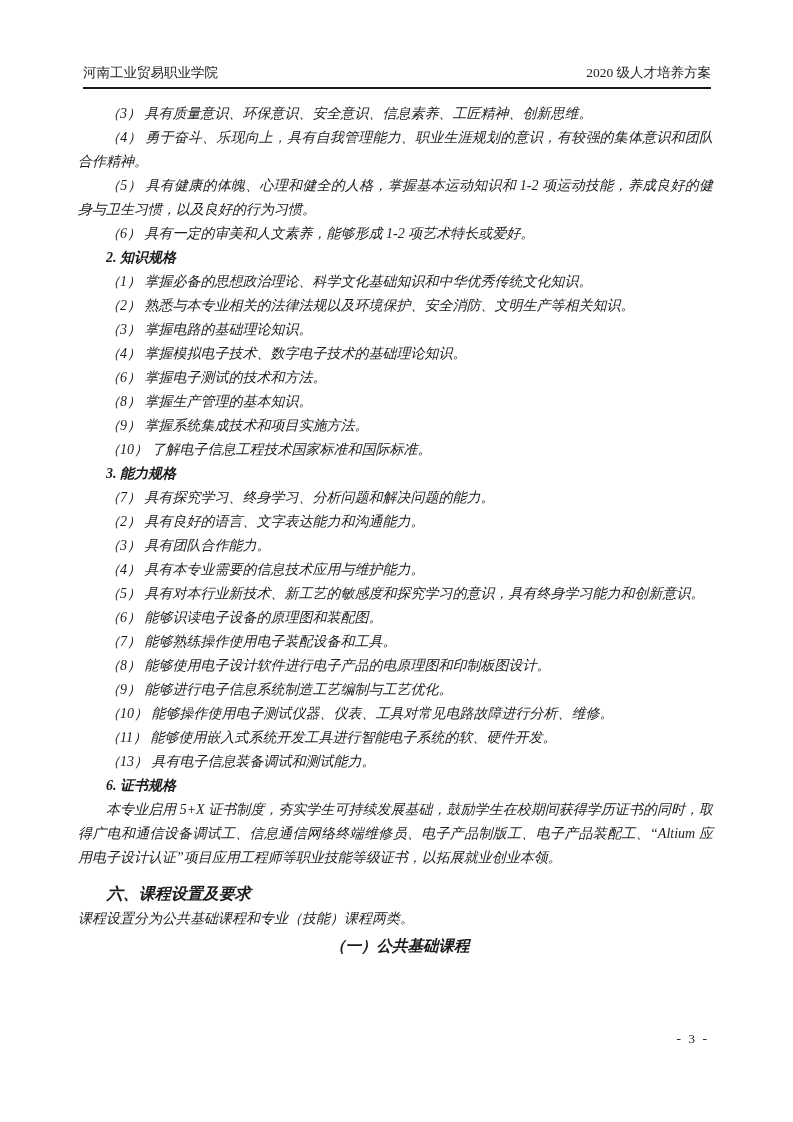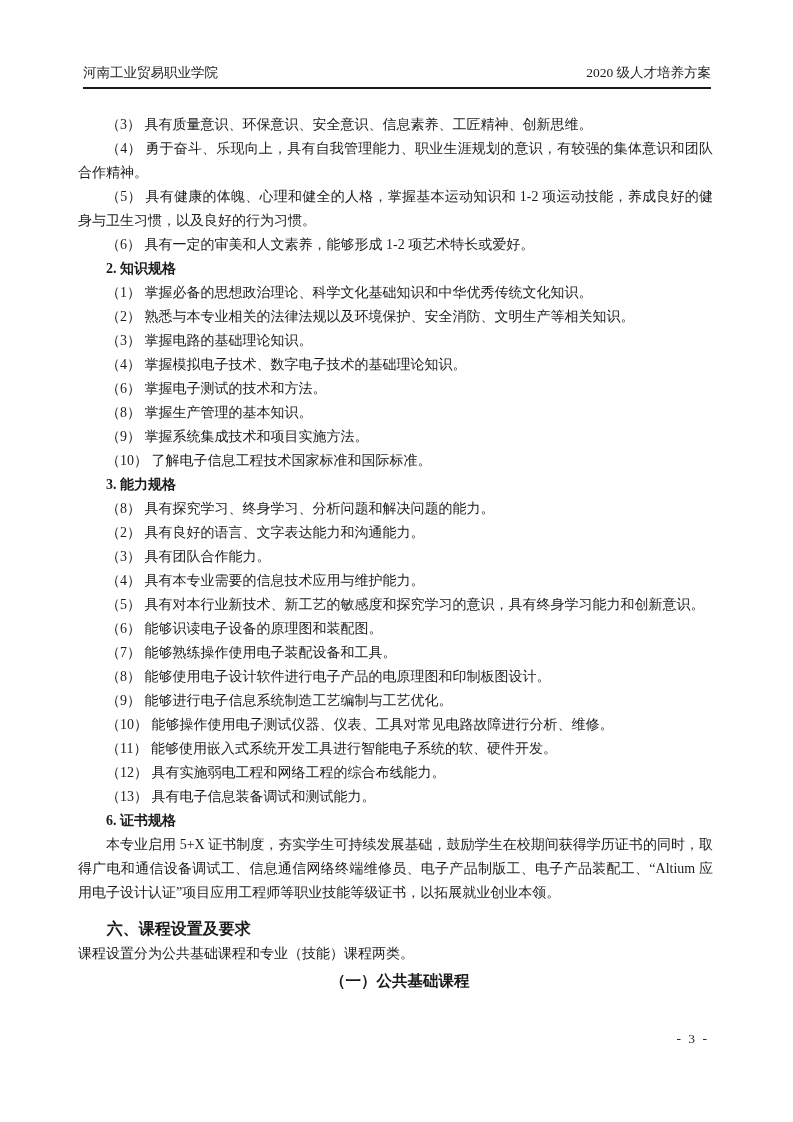--- a/index.html
+++ b/index.html
@@ -23,24 +23,25 @@
     justify-content: space-between;
     align-items: flex-end;
     font-size: 13.5px;
     line-height: 18px;
     border-bottom: 2px solid #1a1a1a;
     padding-bottom: 5px;
     margin-left: 5px;
     margin-right: 2px;
   }
   .doc-body {
-    margin-top: 24px;
+    margin-top: 13px;
     font-size: 14px;
     line-height: 24px;
     text-align: justify;
+    font-style: italic;
   }
   .doc-body p {
     margin: 0;
     text-indent: 2em;
   }
   .sec-title {
     font-weight: bold;
   }
   .chapter {
     margin: 0;
@@ -92,32 +93,31 @@
     <p>（1） 掌握必备的思想政治理论、科学文化基础知识和中华优秀传统文化知识。</p>
     <p>（2） 熟悉与本专业相关的法律法规以及环境保护、安全消防、文明生产等相关知识。</p>
     <p>（3） 掌握电路的基础理论知识。</p>
     <p>（4） 掌握模拟电子技术、数字电子技术的基础理论知识。</p>
     <p>（6） 掌握电子测试的技术和方法。</p>
     <p>（8） 掌握生产管理的基本知识。</p>
     <p>（9） 掌握系统集成技术和项目实施方法。</p>
     <p>（10） 了解电子信息工程技术国家标准和国际标准。</p>
 
     <p class="sec-title">3. 能力规格</p>
-    <p>（8） 具有探究学习、终身学习、分析问题和解决问题的能力。</p>
+    <p>（7） 具有探究学习、终身学习、分析问题和解决问题的能力。</p>
     <p>（2） 具有良好的语言、文字表达能力和沟通能力。</p>
     <p>（3） 具有团队合作能力。</p>
     <p>（4） 具有本专业需要的信息技术应用与维护能力。</p>
     <p>（5） 具有对本行业新技术、新工艺的敏感度和探究学习的意识，具有终身学习能力和创新意识。</p>
     <p>（6） 能够识读电子设备的原理图和装配图。</p>
     <p>（7） 能够熟练操作使用电子装配设备和工具。</p>
     <p>（8） 能够使用电子设计软件进行电子产品的电原理图和印制板图设计。</p>
     <p>（9） 能够进行电子信息系统制造工艺编制与工艺优化。</p>
     <p>（10） 能够操作使用电子测试仪器、仪表、工具对常见电路故障进行分析、维修。</p>
     <p>（11） 能够使用嵌入式系统开发工具进行智能电子系统的软、硬件开发。</p>
-    <p>（12） 具有实施弱电工程和网络工程的综合布线能力。</p>
     <p>（13） 具有电子信息装备调试和测试能力。</p>
 
     <p class="sec-title">6. 证书规格</p>
     <p>本专业启用 5+X 证书制度，夯实学生可持续发展基础，鼓励学生在校期间获得学历证书的同时，取得广电和通信设备调试工、信息通信网络终端维修员、电子产品制版工、电子产品装配工、“Altium 应用电子设计认证”项目应用工程师等职业技能等级证书，以拓展就业创业本领。</p>
 
     <h2 class="chapter">六、课程设置及要求</h2>
     <p class="no-indent">课程设置分为公共基础课程和专业（技能）课程两类。</p>
     <h3 class="sub-chapter">（一）公共基础课程</h3>
 
   </div>

